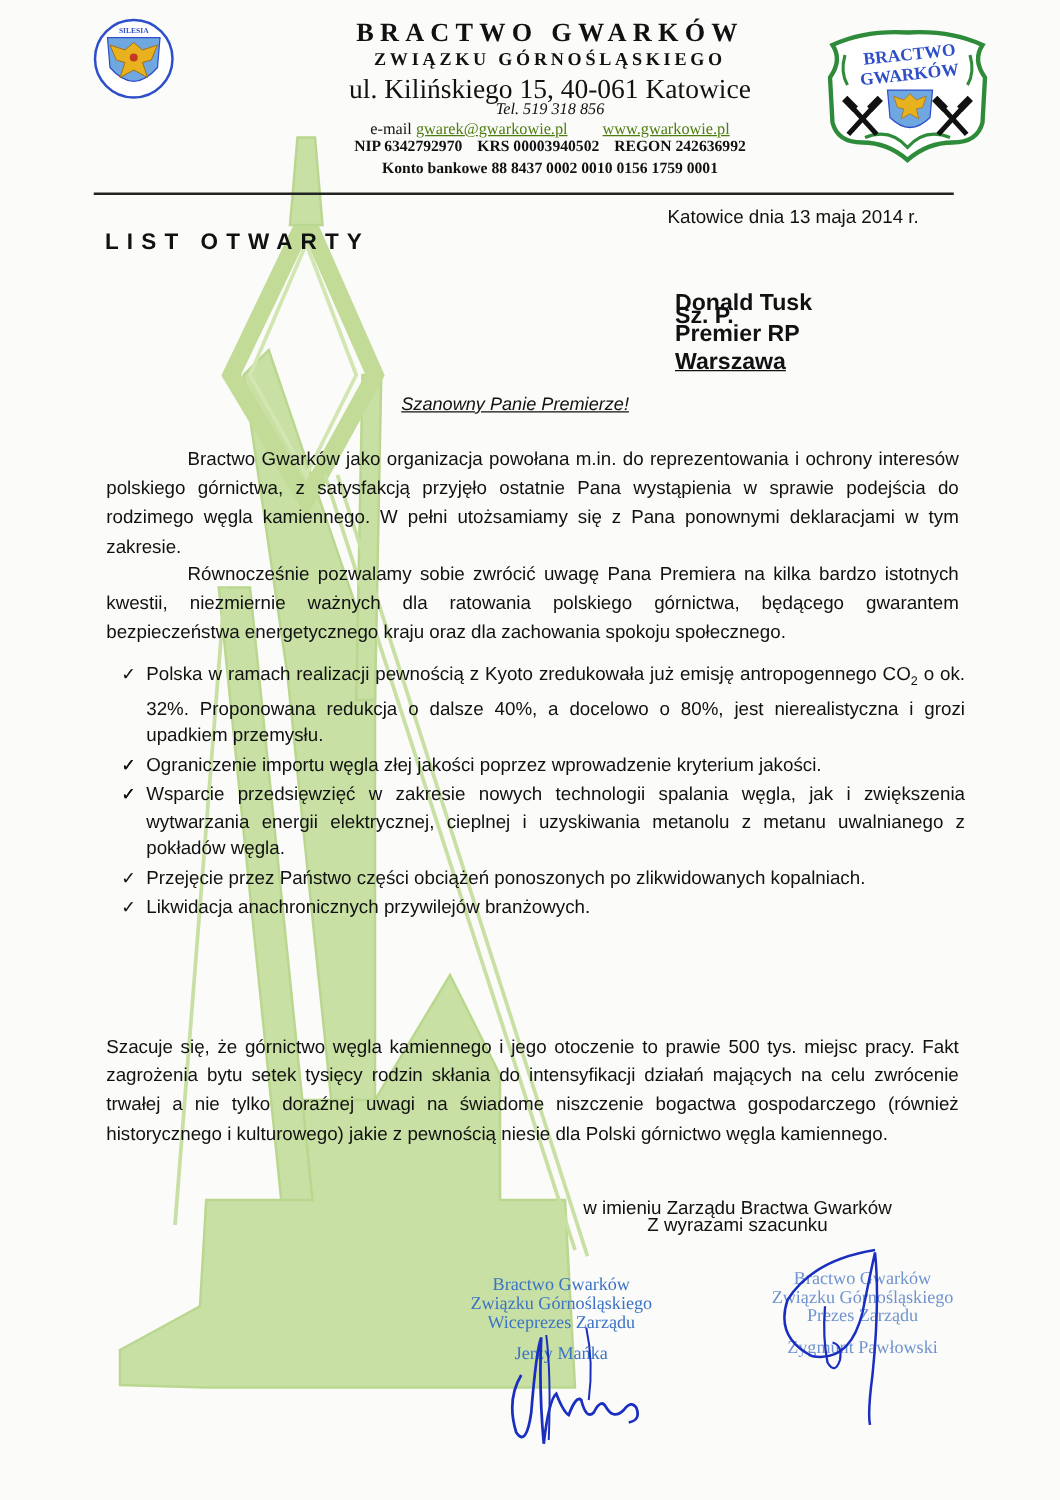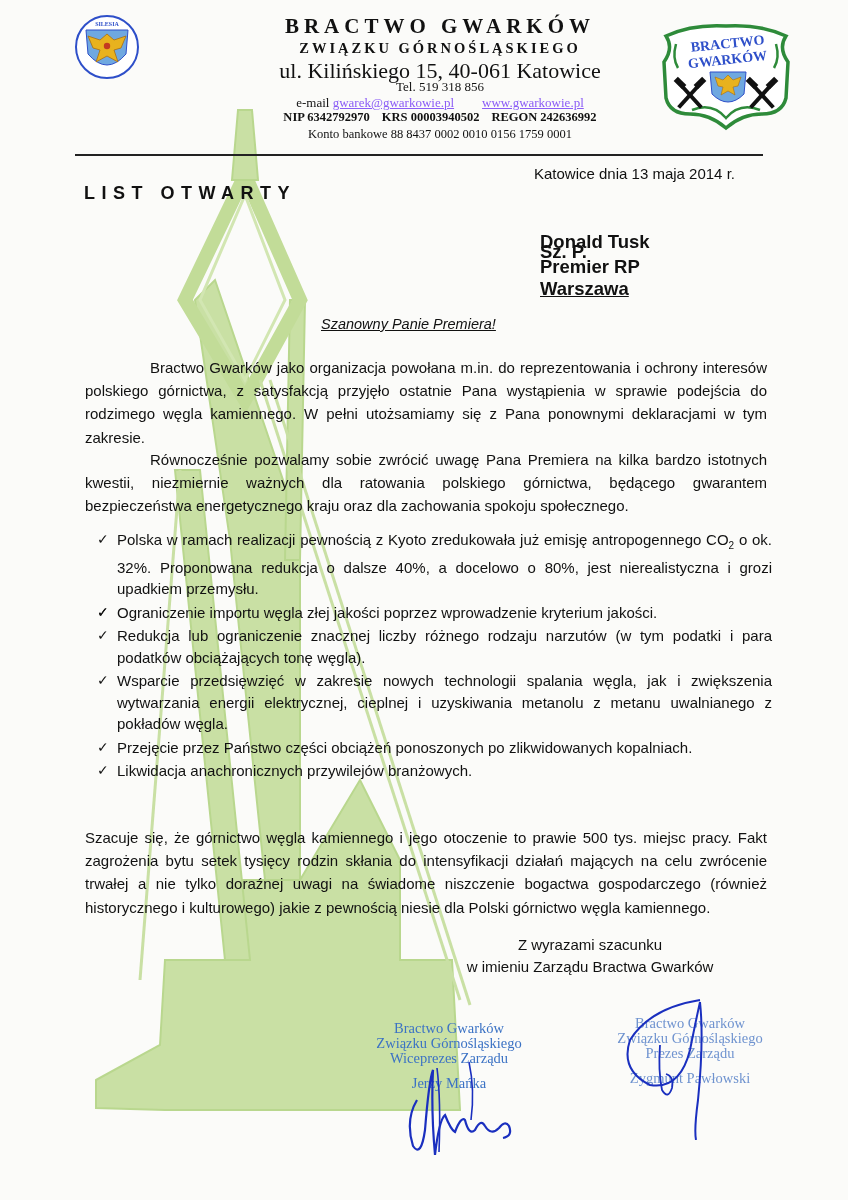--- a/index.html
+++ b/index.html
@@ -12,25 +12,25 @@
   .abs { position: absolute; }
 
   
   #watermark { position: absolute; left: 0; top: 0; width: 848px; height: 1200px; z-index: 0; }
 
   
   .lh { position: absolute; left: 240px; width: 400px; text-align: center; font-family: "Liberation Serif", serif; color: #111; z-index: 2; }
   .lh-title { top: 14px; font-size: 21px; font-weight: bold; letter-spacing: 5px; }
   .lh-sub { top: 40px; font-size: 14.5px; font-weight: bold; letter-spacing: 3px; }
   .lh-addr { top: 58px; font-size: 22px; }
-  .lh-tel { top: 79px; font-size: 13px; }
+  .lh-tel { top: 79px; font-size: 13px; font-style: italic; }
   .lh-contact { top: 95px; font-size: 13px; }
-  .lh-contact a { color: #8b5cf6; text-decoration: underline; }
+  .lh-contact a { color: #4d7c0f; text-decoration: underline; }
   .lh-ids { top: 110px; font-size: 12.5px; font-weight: bold; }
-  .lh-bank { top: 127px; font-size: 12.5px; font-weight: normal; }
+  .lh-bank { top: 127px; font-size: 12.5px; font-weight: bold; }
   .lh-contact .gap { display: inline-block; width: 28px; }
   .lh-ids .gap { display: inline-block; width: 12px; }
 
   #logo-left { left: 74px; top: 14px; width: 66px; height: 66px; z-index: 2; }
   #logo-right { left: 652px; top: 18px; width: 148px; height: 116px; z-index: 2; }
 
   #rule { left: 75px; top: 154px; width: 688px; height: 2px; background: #222; z-index: 2; }
 
   .txt { position: absolute; z-index: 2; }
   #date { left: 534px; top: 165px; font-size: 15px; }
@@ -46,21 +46,21 @@
   .body-text p { margin: 4px; }
   .indent { text-indent: 65px; }
   #para1 { top: 352px; }
   #para2 { top: 444px; }
   #list { position: absolute; left: 117px; top: 529px; width: 655px; font-size: 15px; line-height: 21.5px; z-index: 2; margin: 0; padding: 0; list-style: none; }
   #list li { position: relative; text-align: justify; margin-bottom: 2px; }
   #list li .check { position: absolute; left: -20px; top: 0; font-size: 14px; }
   #para3 { top: 822px; }
 
   .closing { position: absolute; left: 420px; width: 340px; text-align: center; font-size: 15px; line-height: 22px; z-index: 2; }
-  #closing-1 { top: 934px; }
+  #closing-1 { top: 970px; }
   #closing-2 { top: 956px; }
 
   .stamp { position: absolute; font-family: "Liberation Serif", serif; color: #3b72c4; text-align: center; font-size: 14.5px; line-height: 15px; z-index: 2; }
   #stamp-left { left: 354px; top: 1021px; width: 190px; }
   #stamp-right { left: 590px; top: 1016px; width: 200px; color: #6f93cf; }
   .stamp .nm { margin-top: 10px; }
   .sig { position: absolute; z-index: 3; }
 </style>
 </head>
 <body>
@@ -133,34 +133,34 @@
 </svg>
 
 <div id="rule" class="abs"></div>
 
 <div id="date" class="txt">Katowice dnia 13 maja 2014 r.</div>
 <div id="doc-title" class="txt">LIST OTWARTY</div>
 <div id="addr-1" class="addr">Sz. P.</div>
 <div id="addr-2" class="addr">Donald Tusk</div>
 <div id="addr-3" class="addr">Premier RP</div>
 <div id="addr-city" class="addr">Warszawa</div>
-<div id="salutation" class="txt">Szanowny Panie Premiera!</div>
+<div id="salutation" class="txt">Szanowny Panie Premierze!</div>
 
 <div id="para1" class="body-text">
   <p class="indent">Bractwo Gwarków jako organizacja powołana m.in. do reprezentowania i ochrony interesów polskiego górnictwa, z satysfakcją przyjęło ostatnie Pana wystąpienia w sprawie podejścia do rodzimego węgla kamiennego. W pełni utożsamiamy się z Pana ponownymi deklaracjami w tym zakresie.</p>
 </div>
 <div id="para2" class="body-text">
   <p class="indent">Równocześnie pozwalamy sobie zwrócić uwagę Pana Premiera na kilka bardzo istotnych kwestii, niezmiernie ważnych dla ratowania polskiego górnictwa, będącego gwarantem bezpieczeństwa energetycznego kraju oraz dla zachowania spokoju społecznego.</p>
 </div>
 
 <ul id="list">
   <li><span class="check">✓</span><span>Polska w ramach realizacji pewnością z Kyoto zredukowała już emisję antropogennego CO</span><sub style="font-size:10px">2</sub><span> o ok. 32%. Proponowana redukcja o dalsze 40%, a docelowo o 80%, jest nierealistyczna i grozi upadkiem przemysłu.</span></li>
   <li><span class="check">✓</span></li>
   <li><span class="check">✓</span><span>Ograniczenie importu węgla złej jakości poprzez wprowadzenie kryterium jakości.</span></li>
-  <li><span class="check">✓</span><span>Redukcja lub ograniczenie znacznej liczby różnego rodzaju narzutów (w tym podatki i para podatków obciążających tonę węgla).</span></li>
+  <li><span class="check">✓</span></li>
   <li><span class="check">✓</span><span>Wsparcie przedsięwzięć w zakresie nowych technologii spalania węgla, jak i zwiększenia wytwarzania energii elektrycznej, cieplnej i uzyskiwania metanolu z metanu uwalnianego z pokładów węgla.</span></li>
   <li><span class="check">✓</span><span>Przejęcie przez Państwo części obciążeń ponoszonych po zlikwidowanych kopalniach.</span></li>
   <li><span class="check">✓</span><span>Likwidacja anachronicznych przywilejów branżowych.</span></li>
 </ul>
 
 <div id="para3" class="body-text">
   <p>Szacuje się, że górnictwo węgla kamiennego i jego otoczenie to prawie 500 tys. miejsc pracy. Fakt zagrożenia bytu setek tysięcy rodzin skłania do intensyfikacji działań mających na celu zwrócenie trwałej a nie tylko doraźnej uwagi na świadome niszczenie bogactwa gospodarczego (również historycznego i kulturowego) jakie z pewnością niesie dla Polski górnictwo węgla kamiennego.</p>
 </div>
 
 <div id="closing-1" class="closing">Z wyrazami szacunku</div>

